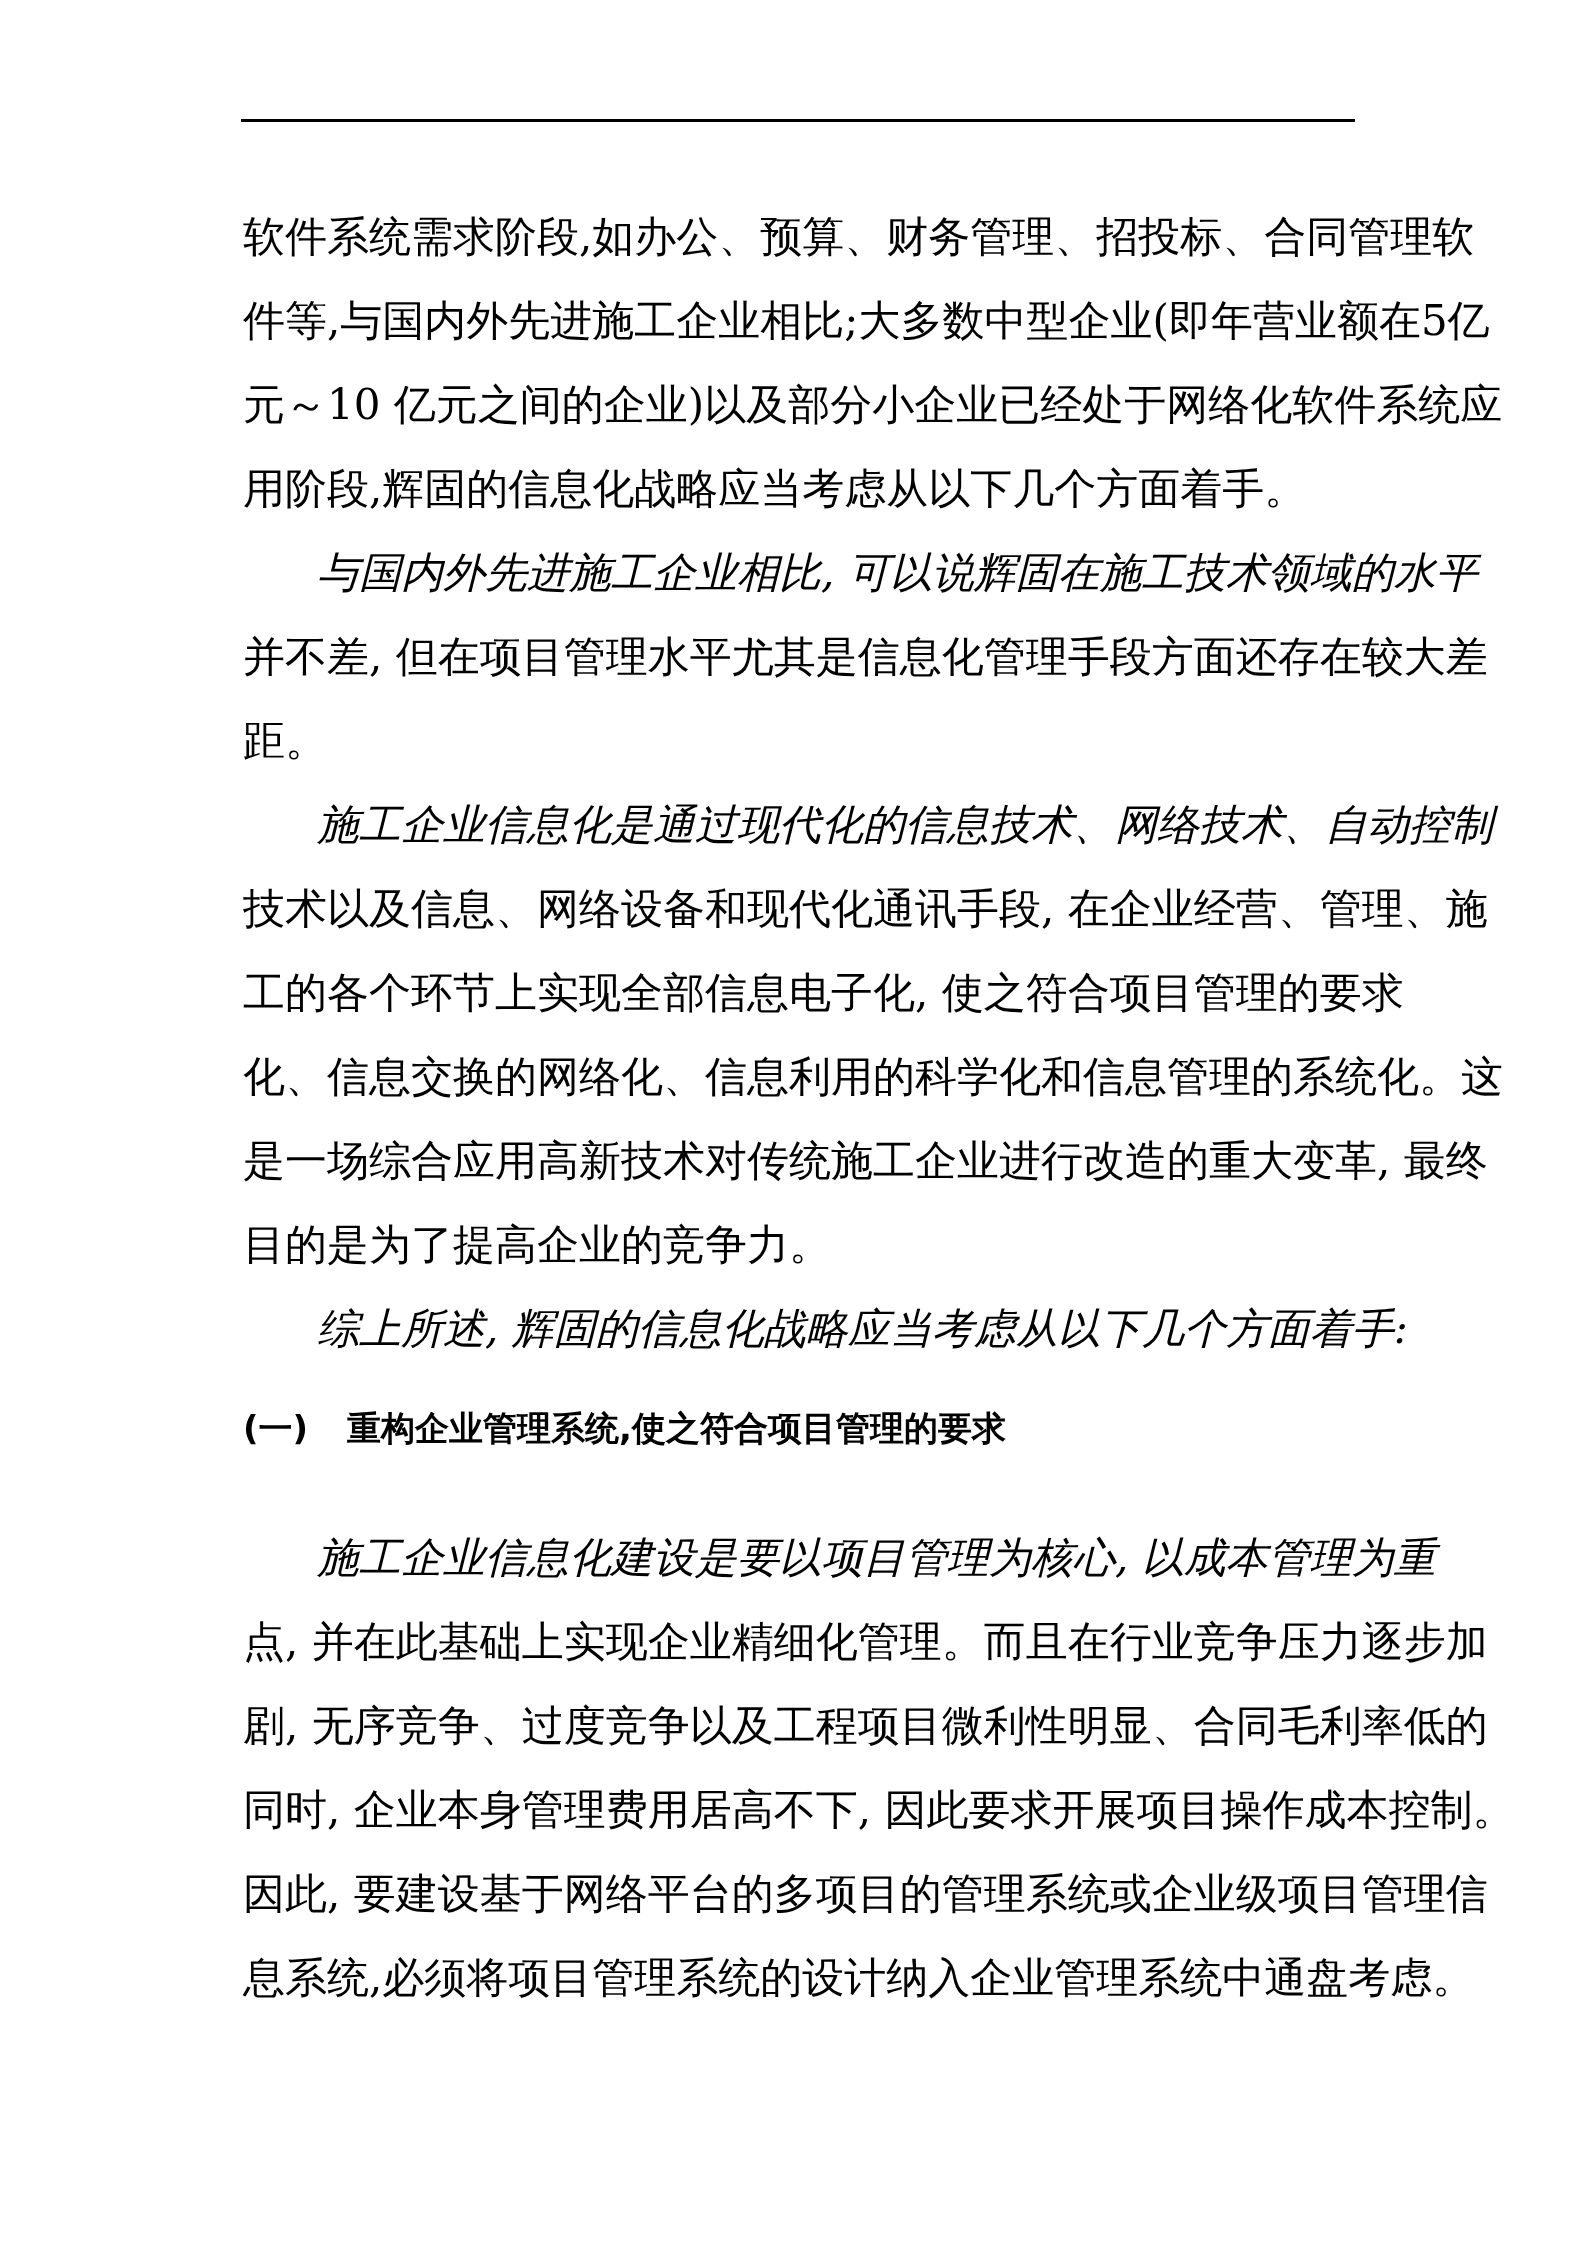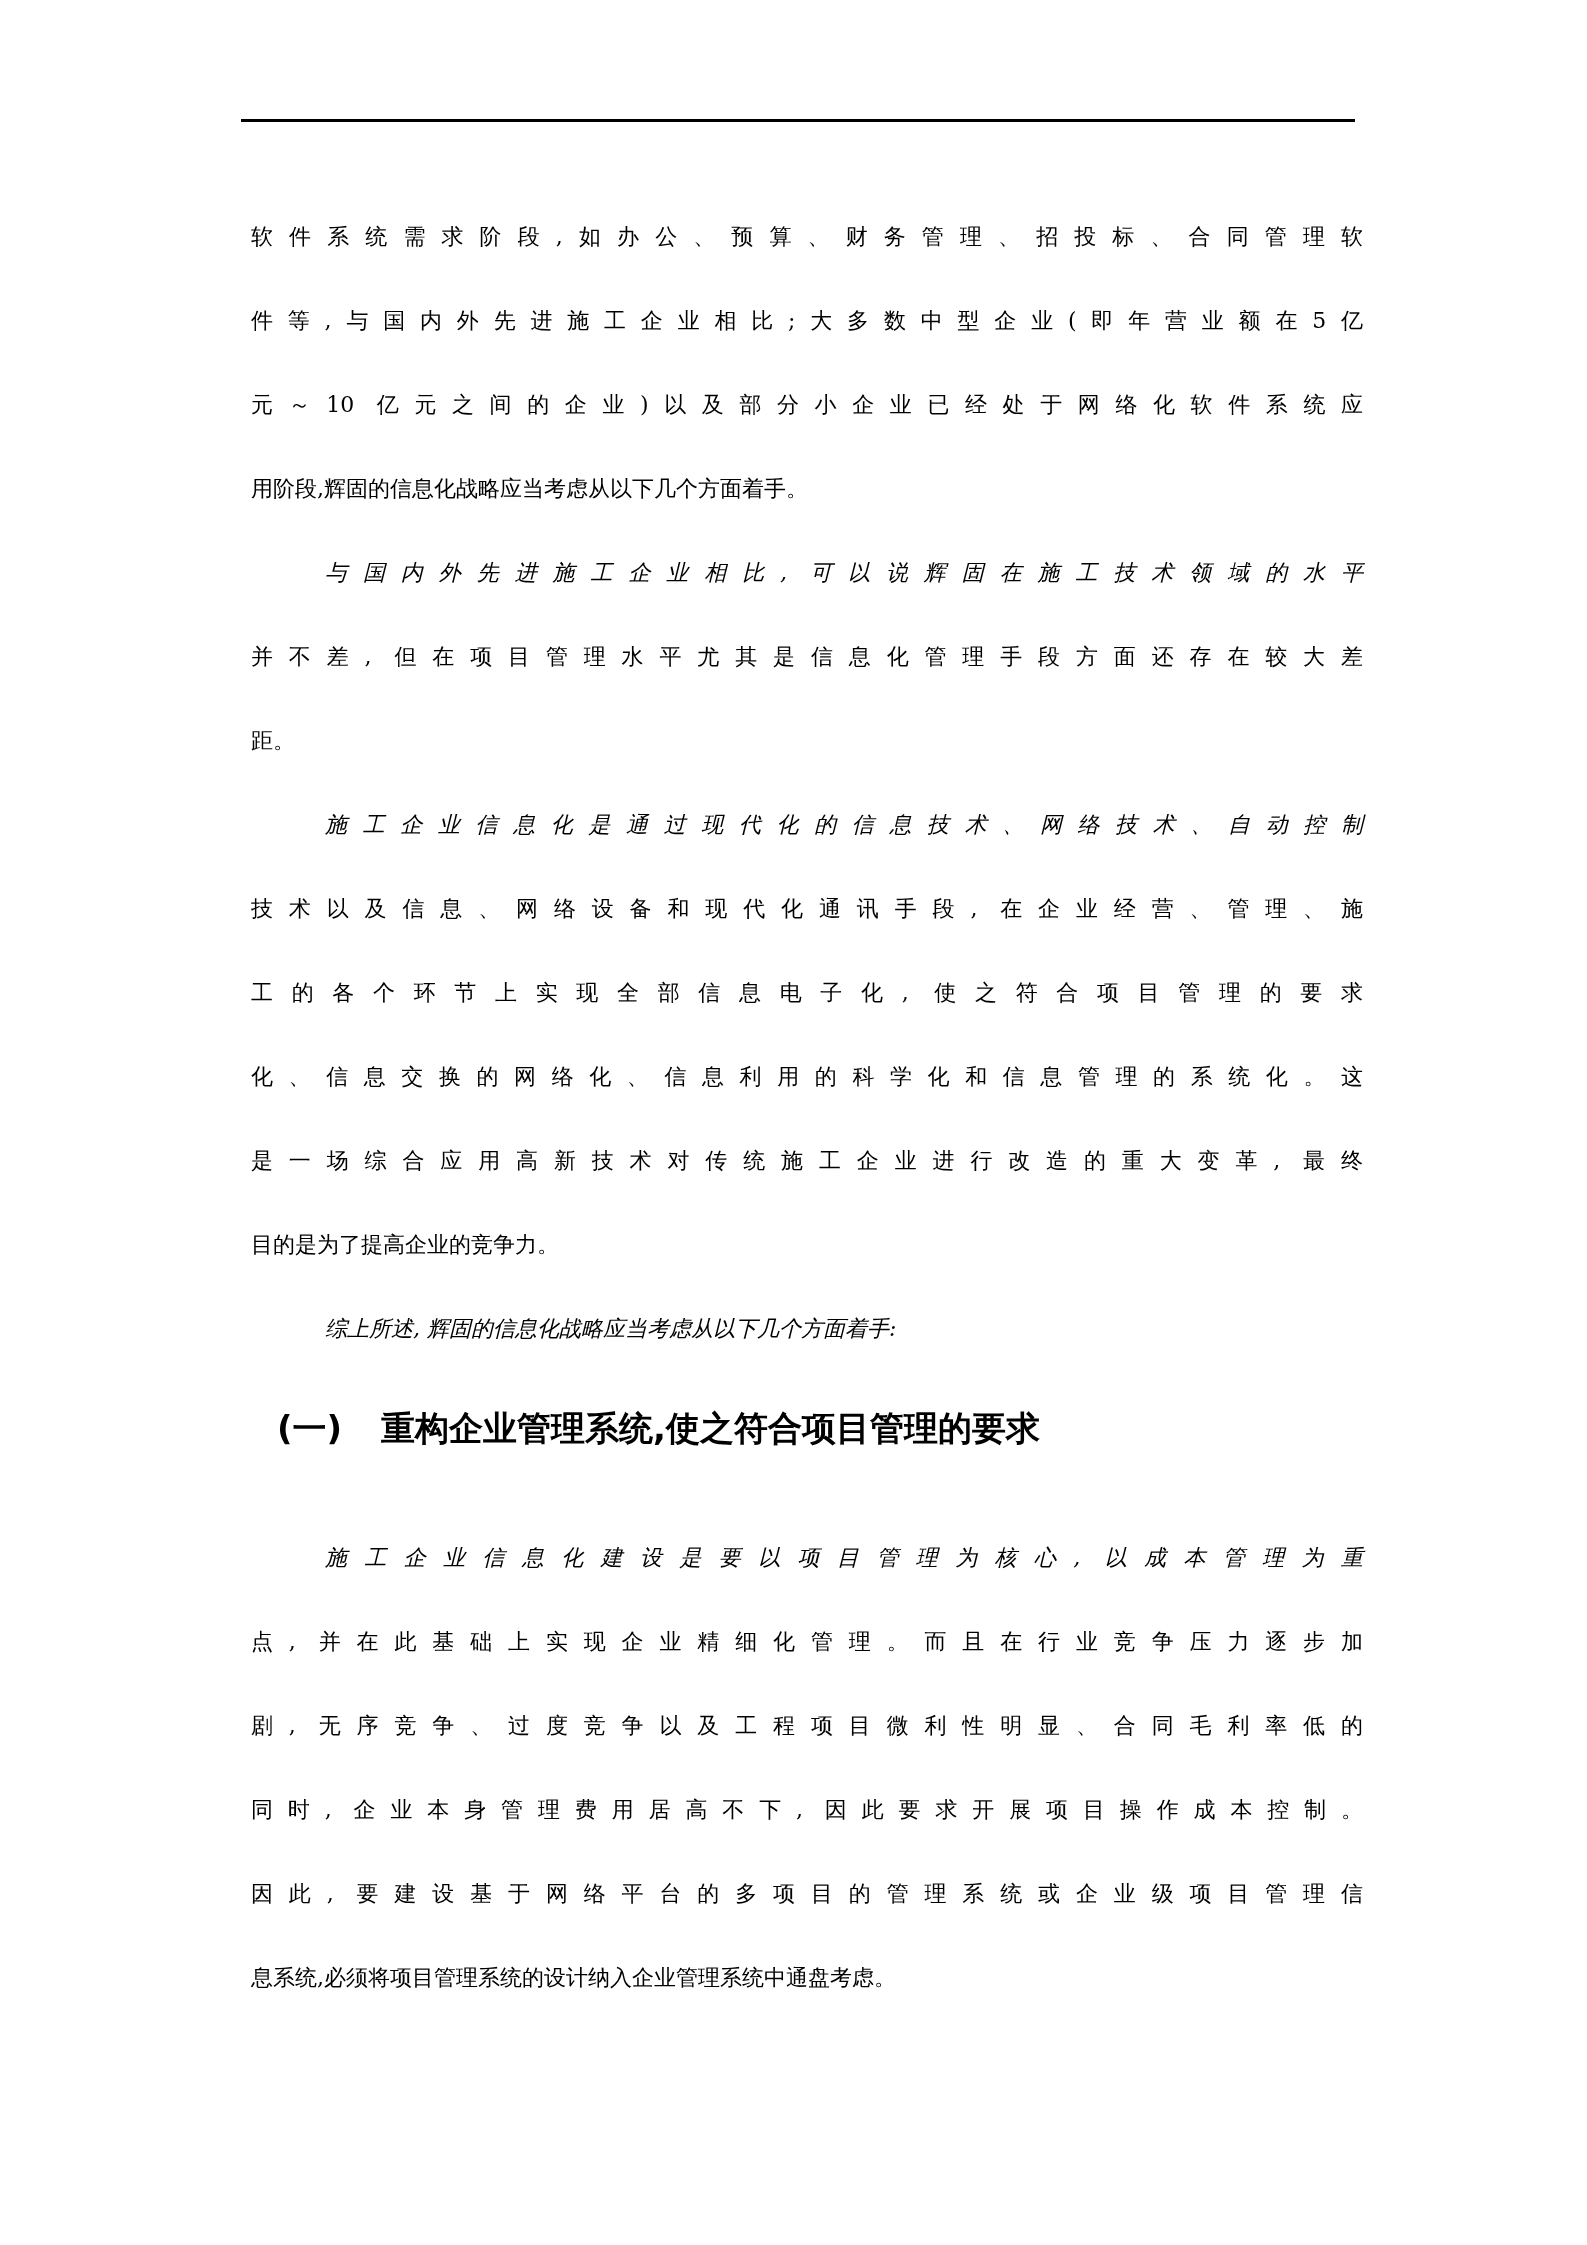--- a/index.html
+++ b/index.html
@@ -1,25 +1,25 @@
 <!DOCTYPE html>
 <html><head>
 <meta charset="utf-8">
 <style>
   html, body { margin: 0; padding: 0; background: #ffffff; }
   body { width: 1587px; height: 2245px; position: relative; overflow: hidden;
          font-family: "DejaVu Serif", "Liberation Serif", serif; color: #000; }
   .header-rule { position: absolute; left: 241px; top: 119px; width: 1114px; height: 3px; background: #000; }
   .content { position: absolute; left: 243px; top: 0; width: 1112px; }
-  .line { position: absolute; left: 8px; width: 1112px; height: 50px; font-size: 22px; line-height: 50px;
+  .line { position: absolute; left: 0; width: 1112px; height: 50px; font-size: 42px; line-height: 50px;
           white-space: nowrap; text-align: justify; text-align-last: justify; letter-spacing: 0; }
   .line.last { text-align-last: left; }
   .line.indent { padding-left: 74px; width: 1038px; font-style: italic; }
   .heading { position: absolute; left: 0; font-family: "DejaVu Sans", "Liberation Sans", sans-serif;
-             font-weight: bold; font-size: 34px; line-height: 50px; white-space: nowrap; margin-left: 34px; }
+             font-weight: bold; font-size: 34px; line-height: 50px; white-space: nowrap; }
   .heading .num { display: inline-block; width: 104px; }
 </style>
 </head>
 <body>
 
 <div class="header-rule"></div>
 
 <div class="content">
 
   <div class="line" style="top:212px">软件系统需求阶段,如办公、预算、财务管理、招投标、合同管理软</div>

